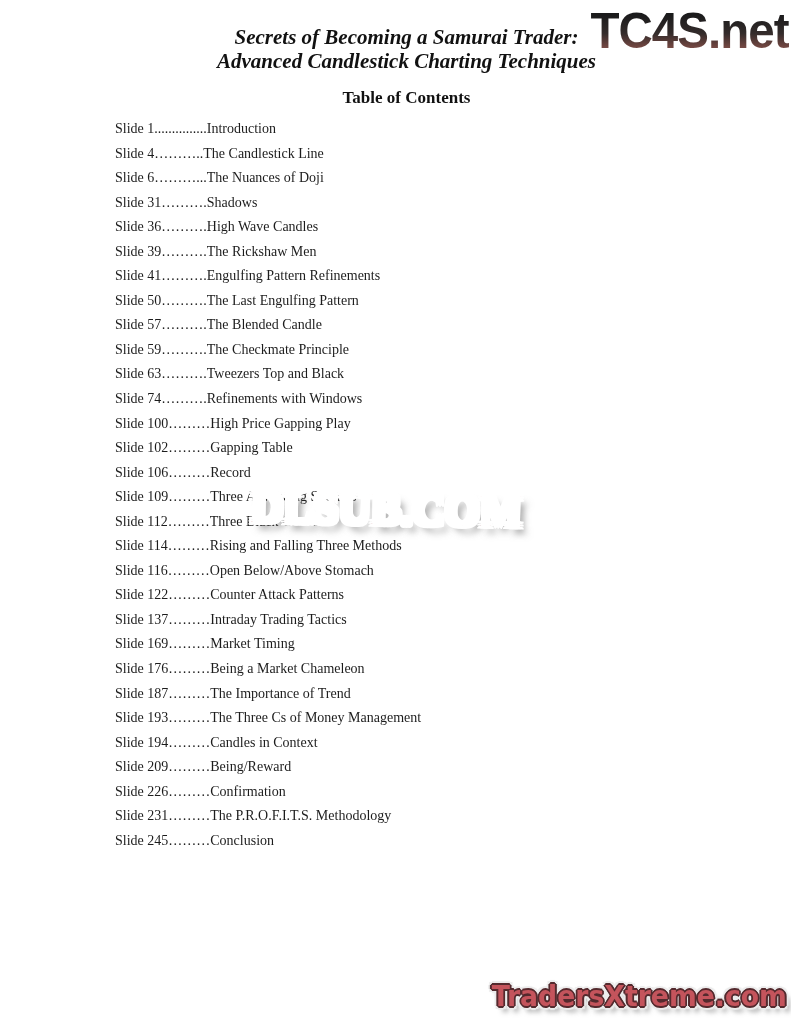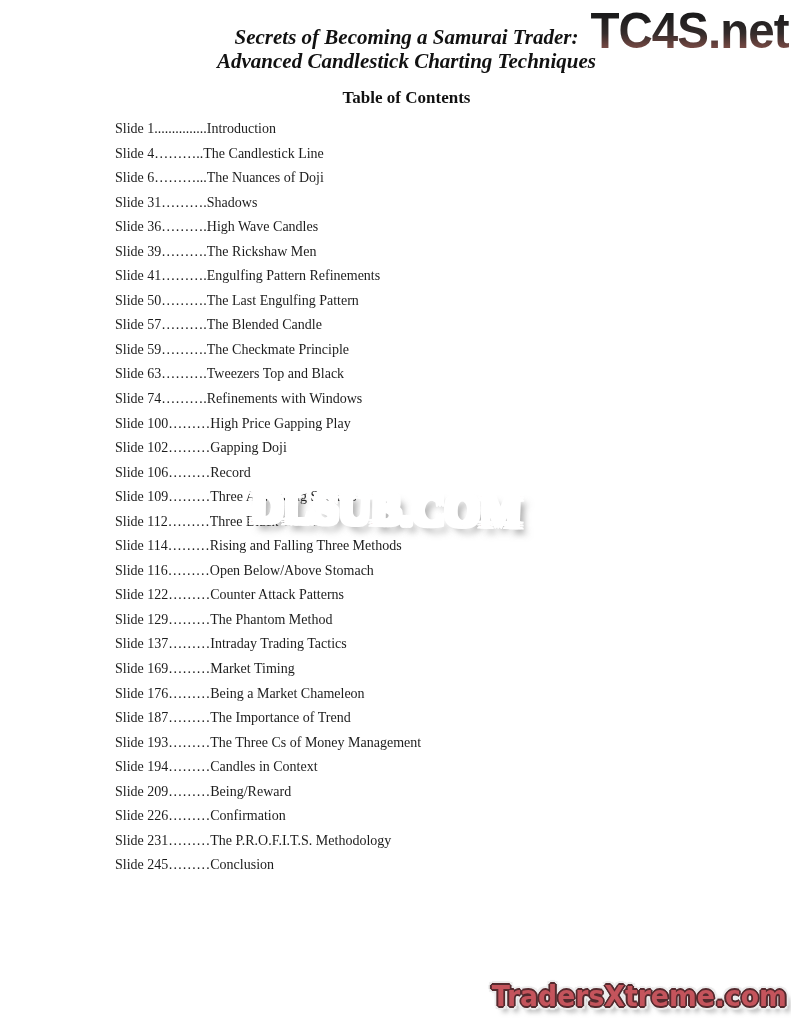--- a/index.html
+++ b/index.html
@@ -100,28 +100,27 @@
     <div class="toc-row"><span>Slide 31</span><span>……….</span><span>Shadows</span></div>
     <div class="toc-row"><span>Slide 36</span><span>……….</span><span>High Wave Candles</span></div>
     <div class="toc-row"><span>Slide 39</span><span>……….</span><span>The Rickshaw Men</span></div>
     <div class="toc-row"><span>Slide 41</span><span>……….</span><span>Engulfing Pattern Refinements</span></div>
     <div class="toc-row"><span>Slide 50</span><span>……….</span><span>The Last Engulfing Pattern</span></div>
     <div class="toc-row"><span>Slide 57</span><span>……….</span><span>The Blended Candle</span></div>
     <div class="toc-row"><span>Slide 59</span><span>……….</span><span>The Checkmate Principle</span></div>
     <div class="toc-row"><span>Slide 63</span><span>……….</span><span>Tweezers Top and Black</span></div>
     <div class="toc-row"><span>Slide 74</span><span>……….</span><span>Refinements with Windows</span></div>
     <div class="toc-row"><span>Slide 100</span><span>………</span><span>High Price Gapping Play</span></div>
-    <div class="toc-row"><span>Slide 102</span><span>………</span><span>Gapping Doji</span></div>
+    <div class="toc-row"><span>Slide 102</span><span>………</span><span>Gapping Table</span></div>
     <div class="toc-row"><span>Slide 106</span><span>………</span><span>Record</span></div>
     <div class="toc-row"><span>Slide 109</span><span>………</span><span>Three Advancing Soldiers</span></div>
     <div class="toc-row"><span>Slide 112</span><span>………</span><span>Three Black Crows</span></div>
     <div class="toc-row"><span>Slide 114</span><span>………</span><span>Rising and Falling Three Methods</span></div>
     <div class="toc-row"><span>Slide 116</span><span>………</span><span>Open Below/Above Stomach</span></div>
     <div class="toc-row"><span>Slide 122</span><span>………</span><span>Counter Attack Patterns</span></div>
-    <div class="toc-row"><span>Slide 129</span><span>………</span><span>The Phantom Method</span></div>
     <div class="toc-row"><span>Slide 137</span><span>………</span><span>Intraday Trading Tactics</span></div>
     <div class="toc-row"><span>Slide 169</span><span>………</span><span>Market Timing</span></div>
     <div class="toc-row"><span>Slide 176</span><span>………</span><span>Being a Market Chameleon</span></div>
     <div class="toc-row"><span>Slide 187</span><span>………</span><span>The Importance of Trend</span></div>
     <div class="toc-row"><span>Slide 193</span><span>………</span><span>The Three Cs of Money Management</span></div>
     <div class="toc-row"><span>Slide 194</span><span>………</span><span>Candles in Context</span></div>
     <div class="toc-row"><span>Slide 209</span><span>………</span><span>Being/Reward</span></div>
     <div class="toc-row"><span>Slide 226</span><span>………</span><span>Confirmation</span></div>
     <div class="toc-row"><span>Slide 231</span><span>………</span><span>The P.R.O.F.I.T.S. Methodology</span></div>
     <div class="toc-row"><span>Slide 245</span><span>………</span><span>Conclusion</span></div>

